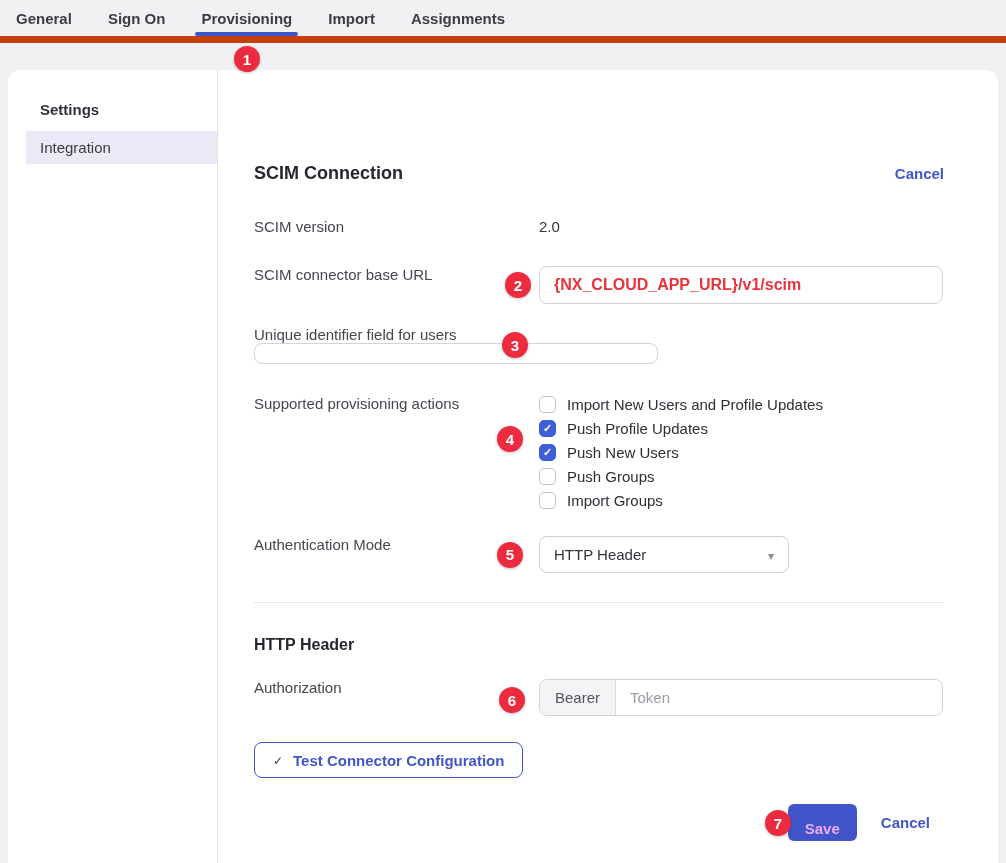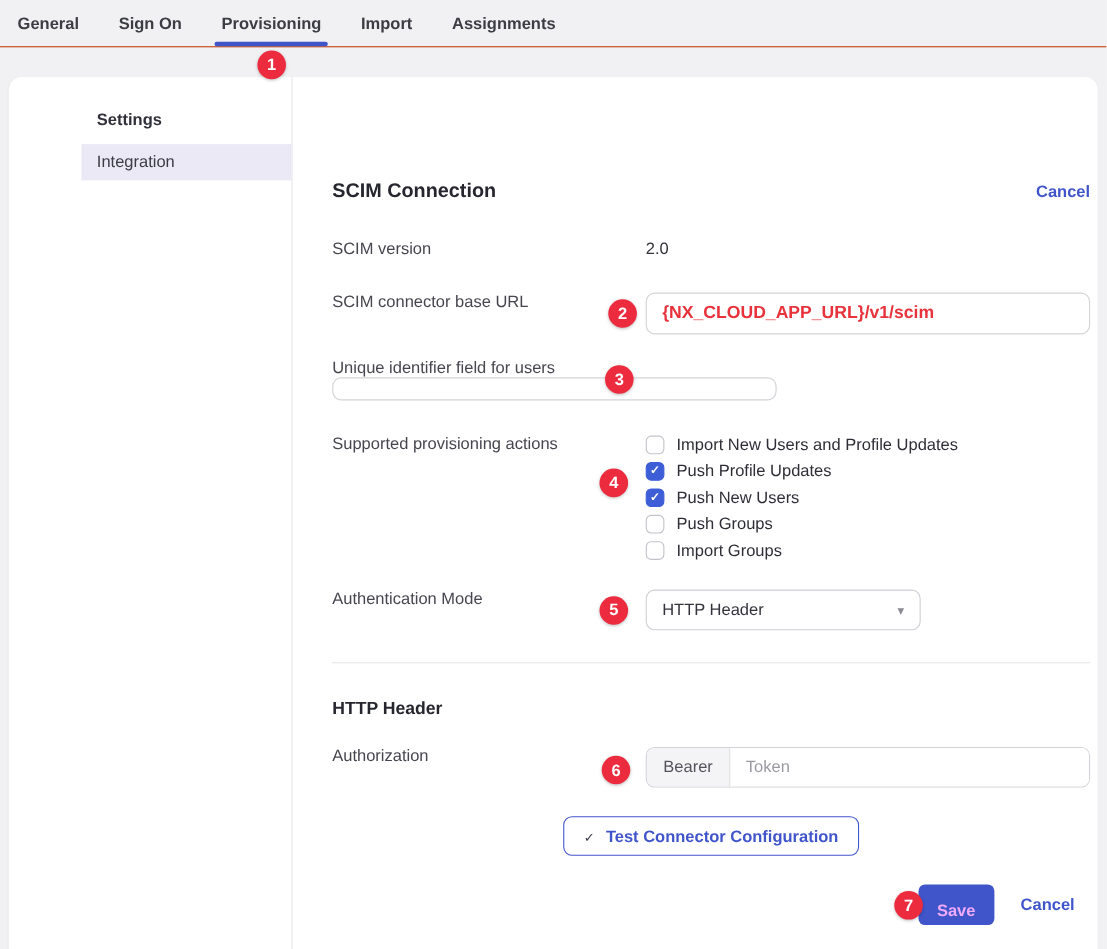--- a/index.html
+++ b/index.html
@@ -1,39 +1,39 @@
 <!DOCTYPE html>
 <html style="--accent: #4155cb; --badge: #ec2b3f; --urltext: #e8323c; --checkbox: #3e5ed8; --selectedbg: #eae9f5;"><head>
 <meta charset="utf-8">
 <style>
   * { margin:0; padding:0; box-sizing:border-box; }
   html,body { width:1006px; height:863px; overflow:hidden;
     font-family:"Liberation Sans", sans-serif; background:#f1f1f3; color:#2e2e36; }
 
   
   .tabbar { height:43px; display:flex; align-items:stretch; padding-left:16px;
-    border-bottom:1px solid #c2410c; position:relative; }
+    border-bottom:7px solid #c2410c; position:relative; }
   .tab { display:flex; align-items:center; margin-right:36px; font-size:15px;
     font-weight:700; color:#3c3c44; cursor:pointer; position:relative; }
   .tab.active::after { content:""; position:absolute; left:-6px; right:-6px; bottom:0;
     height:4px; background:var(--accent); border-radius:2px; }
 
   
   .badge { position:absolute; width:26px; height:26px; border-radius:50%;
     background:var(--badge); color:#fff; font-size:15px; font-weight:700;
     display:flex; align-items:center; justify-content:center;
     box-shadow:0 1px 3px rgba(0,0,0,.25); z-index:6; }
   .badge-tab { left:50%; transform:translateX(-50%); top:46px; }
 
   
   .card { margin:27px 8px 0 8px; width:990px; height:793px; background:#fff;
     border-radius:12px 12px 0 0; display:flex; box-shadow:0 1px 3px rgba(0,0,0,.04); }
 
   
-  .sidebar { width:210px; border-right:1px solid #e5e5e9; padding-top:31px; flex-shrink:0;margin-left:48px; }
+  .sidebar { width:210px; border-right:1px solid #e5e5e9; padding-top:31px; flex-shrink:0; }
   .side-header { margin-left:32px; font-size:15px; font-weight:700; color:#30303a; }
   .side-item { margin-top:13px; margin-left:18px; height:33px; display:flex;
     align-items:center; padding-left:14px; font-size:15px; color:#3c3c45; cursor:pointer; }
   .side-item.selected { background:var(--selectedbg); }
 
   
   .main { flex:1; padding:93px 54px 0 36px; }
   .head-row { display:flex; justify-content:space-between; align-items:baseline; }
   .panel-title { font-size:18px; font-weight:700; color:#26262e; }
   .link { font-size:15px; font-weight:700; color:var(--accent); cursor:pointer; }
@@ -73,21 +73,21 @@
 
   .row-authz { margin-top:25px; height:37px; }
   .auth-group { width:404px; height:37px; border:1px solid #d2d2d8; border-radius:8px;
     display:flex; overflow:hidden; background:#fff; }
   .prefix { background:#f4f4f6; border-right:1px solid #dcdce0; padding:0 15px;
     display:flex; align-items:center; font-size:15px; color:#53535c; flex-shrink:0; }
   .token-input { flex:1; border:none; outline:none; padding:0 14px; font-size:15px;
     font-family:"Liberation Sans", sans-serif; color:#33333b; }
   .token-input::placeholder { color:#9a9aa3; }
 
-  .row-test { margin-top:26px; display:flex; justify-content:center; }
+  .row-test { margin-top:26px; display:flex; justify-content:flex-start; }
   .test-btn { height:36px; padding:0 18px; background:#fff; border:1px solid var(--accent);
     border-radius:8px; display:flex; align-items:center; gap:10px; cursor:pointer; }
   .test-check::before { content:"✓"; color:#3f3f4a; font-size:12px; }
   .test-label { font-size:15px; font-weight:700; color:var(--accent); }
 
   .row-footer { margin-top:26px; display:flex; justify-content:flex-end; align-items:center;
     gap:24px; padding-right:14px; position:relative; }
   .save-btn { height:37px; padding:16px 17px; background:var(--accent); color:#f0abfc;
     border:none; border-radius:6px; font-size:15px; font-weight:700;
     font-family:"Liberation Sans", sans-serif; cursor:pointer; }

